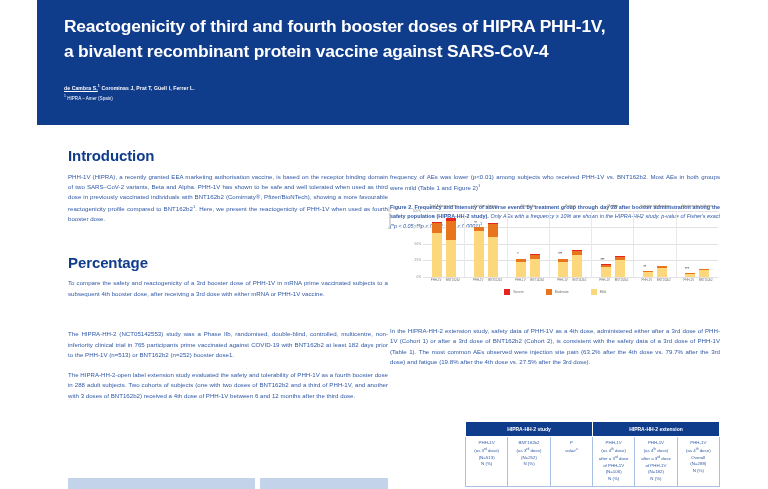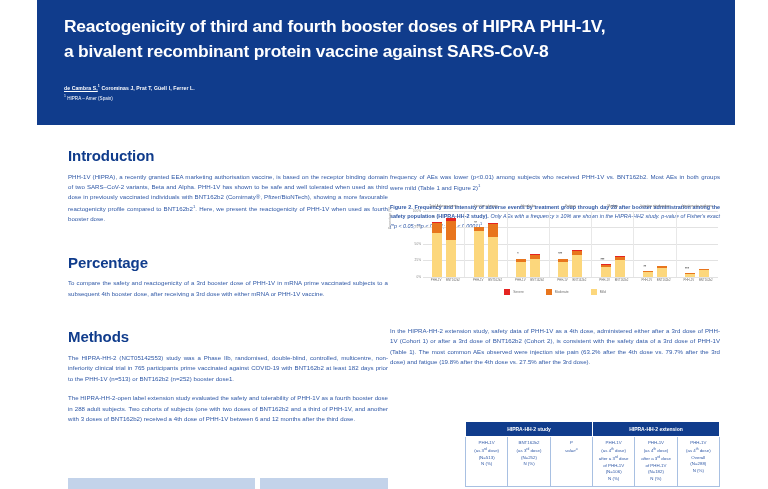--- a/index.html
+++ b/index.html
@@ -6,21 +6,21 @@
   body{
     width:768px;height:489px;overflow:hidden;
     background:#ffffff;
     font-family:"Liberation Sans", sans-serif;
     color:#2a4a90;
   }
   .poster{position:relative;width:768px;height:489px;background:#fff;}
 
   
   .banner{
-    position:absolute;left:37px;top:0;width:698px;height:125px;
+    position:absolute;left:37px;top:0;width:592px;height:125px;
     background:#103c8c;
   }
   .banner-title{
     position:absolute;left:27px;top:14px;width:640px;
     color:#ffffff;font-weight:bold;font-size:17.4px;line-height:1.42;
     letter-spacing:-0.2px;
   }
   .banner-title .l2{display:block;}
   .authors{
     position:absolute;left:27px;top:84px;width:620px;
@@ -146,21 +146,21 @@
   }
 </style>
 </head>
 <body>
 
 <div class="poster">
 
   <div class="banner">
     <div class="banner-title">
       <span>Reactogenicity of third and fourth booster doses of HIPRA PHH-1V,</span>
-      <span class="l2">a bivalent recombinant protein vaccine against SARS-CoV-8</span>
+      <span class="l2">a bivalent recombinant protein vaccine against SARS-CoV-4</span>
     </div>
     <div class="authors">
       <span class="u">de Cambra S,</span><sup>1</sup>
       <span>Corominas J, Prat T, Güell I, Ferrer L.</span>
     </div>
     <div class="affil">
       <sup>1</sup>
       <span>HIPRA – Amer (Spain)</span>
     </div>
   </div>
@@ -170,21 +170,20 @@
     <h2 class="sec">Introduction</h2>
     <p class="body"><span>PHH-1V (HIPRA), a recently granted EEA marketing authorisation vaccine, is based on the receptor binding domain of two SARS–CoV-2 variants, Beta and Alpha. PHH-1V has shown to be safe and well tolerated when used as third dose in previously vaccinated individuals with BNT162b2 (Comirnaty®, Pfizer/BioNTech), showing a more favourable reactogenicity profile compared to BNT162b2</span><sup>1</sup>. Here, we present the reactogenicity of PHH-1V when used as fourth booster dose.</p>
 
     <div class="gap-lg"></div>
 
     <h2 class="sec">Percentage</h2>
     <p class="body">To compare the safety and reactogenicity of a 3rd booster dose of PHH-1V in mRNA prime vaccinated subjects to a subsequent 4th booster dose, after receiving a 3rd dose with either mRNA or PHH-1V vaccine.</p>
 
     <div class="gap-lg"></div>
 
-    <h2 class="sec">Methods</h2>
     <p class="body">The HIPRA-HH-2 (NCT05142553) study was a Phase IIb, randomised, double-blind, controlled, multicentre, non-inferiority clinical trial in 765 participants prime vaccinated against COVID-19 with BNT162b2 at least 182 days prior to the PHH-1V (n=513) or BNT162b2 (n=252) booster dose1.</p>
     <p class="body">The HIPRA-HH-2-open label extension study evaluated the safety and tolerability of PHH-1V as a fourth booster dose in 288 adult subjects. Two cohorts of subjects (one with two doses of BNT162b2 and a third of PHH-1V, and another with 3 doses of BNT162b2) received a 4th dose of PHH-1V between 6 and 12 months after the third dose.</p>
   </div>
 
   <div class="left-tbl-head">
     <div class="cellA"></div>
     <div class="cellB"></div>
   </div>
 
   <div class="col-right">

